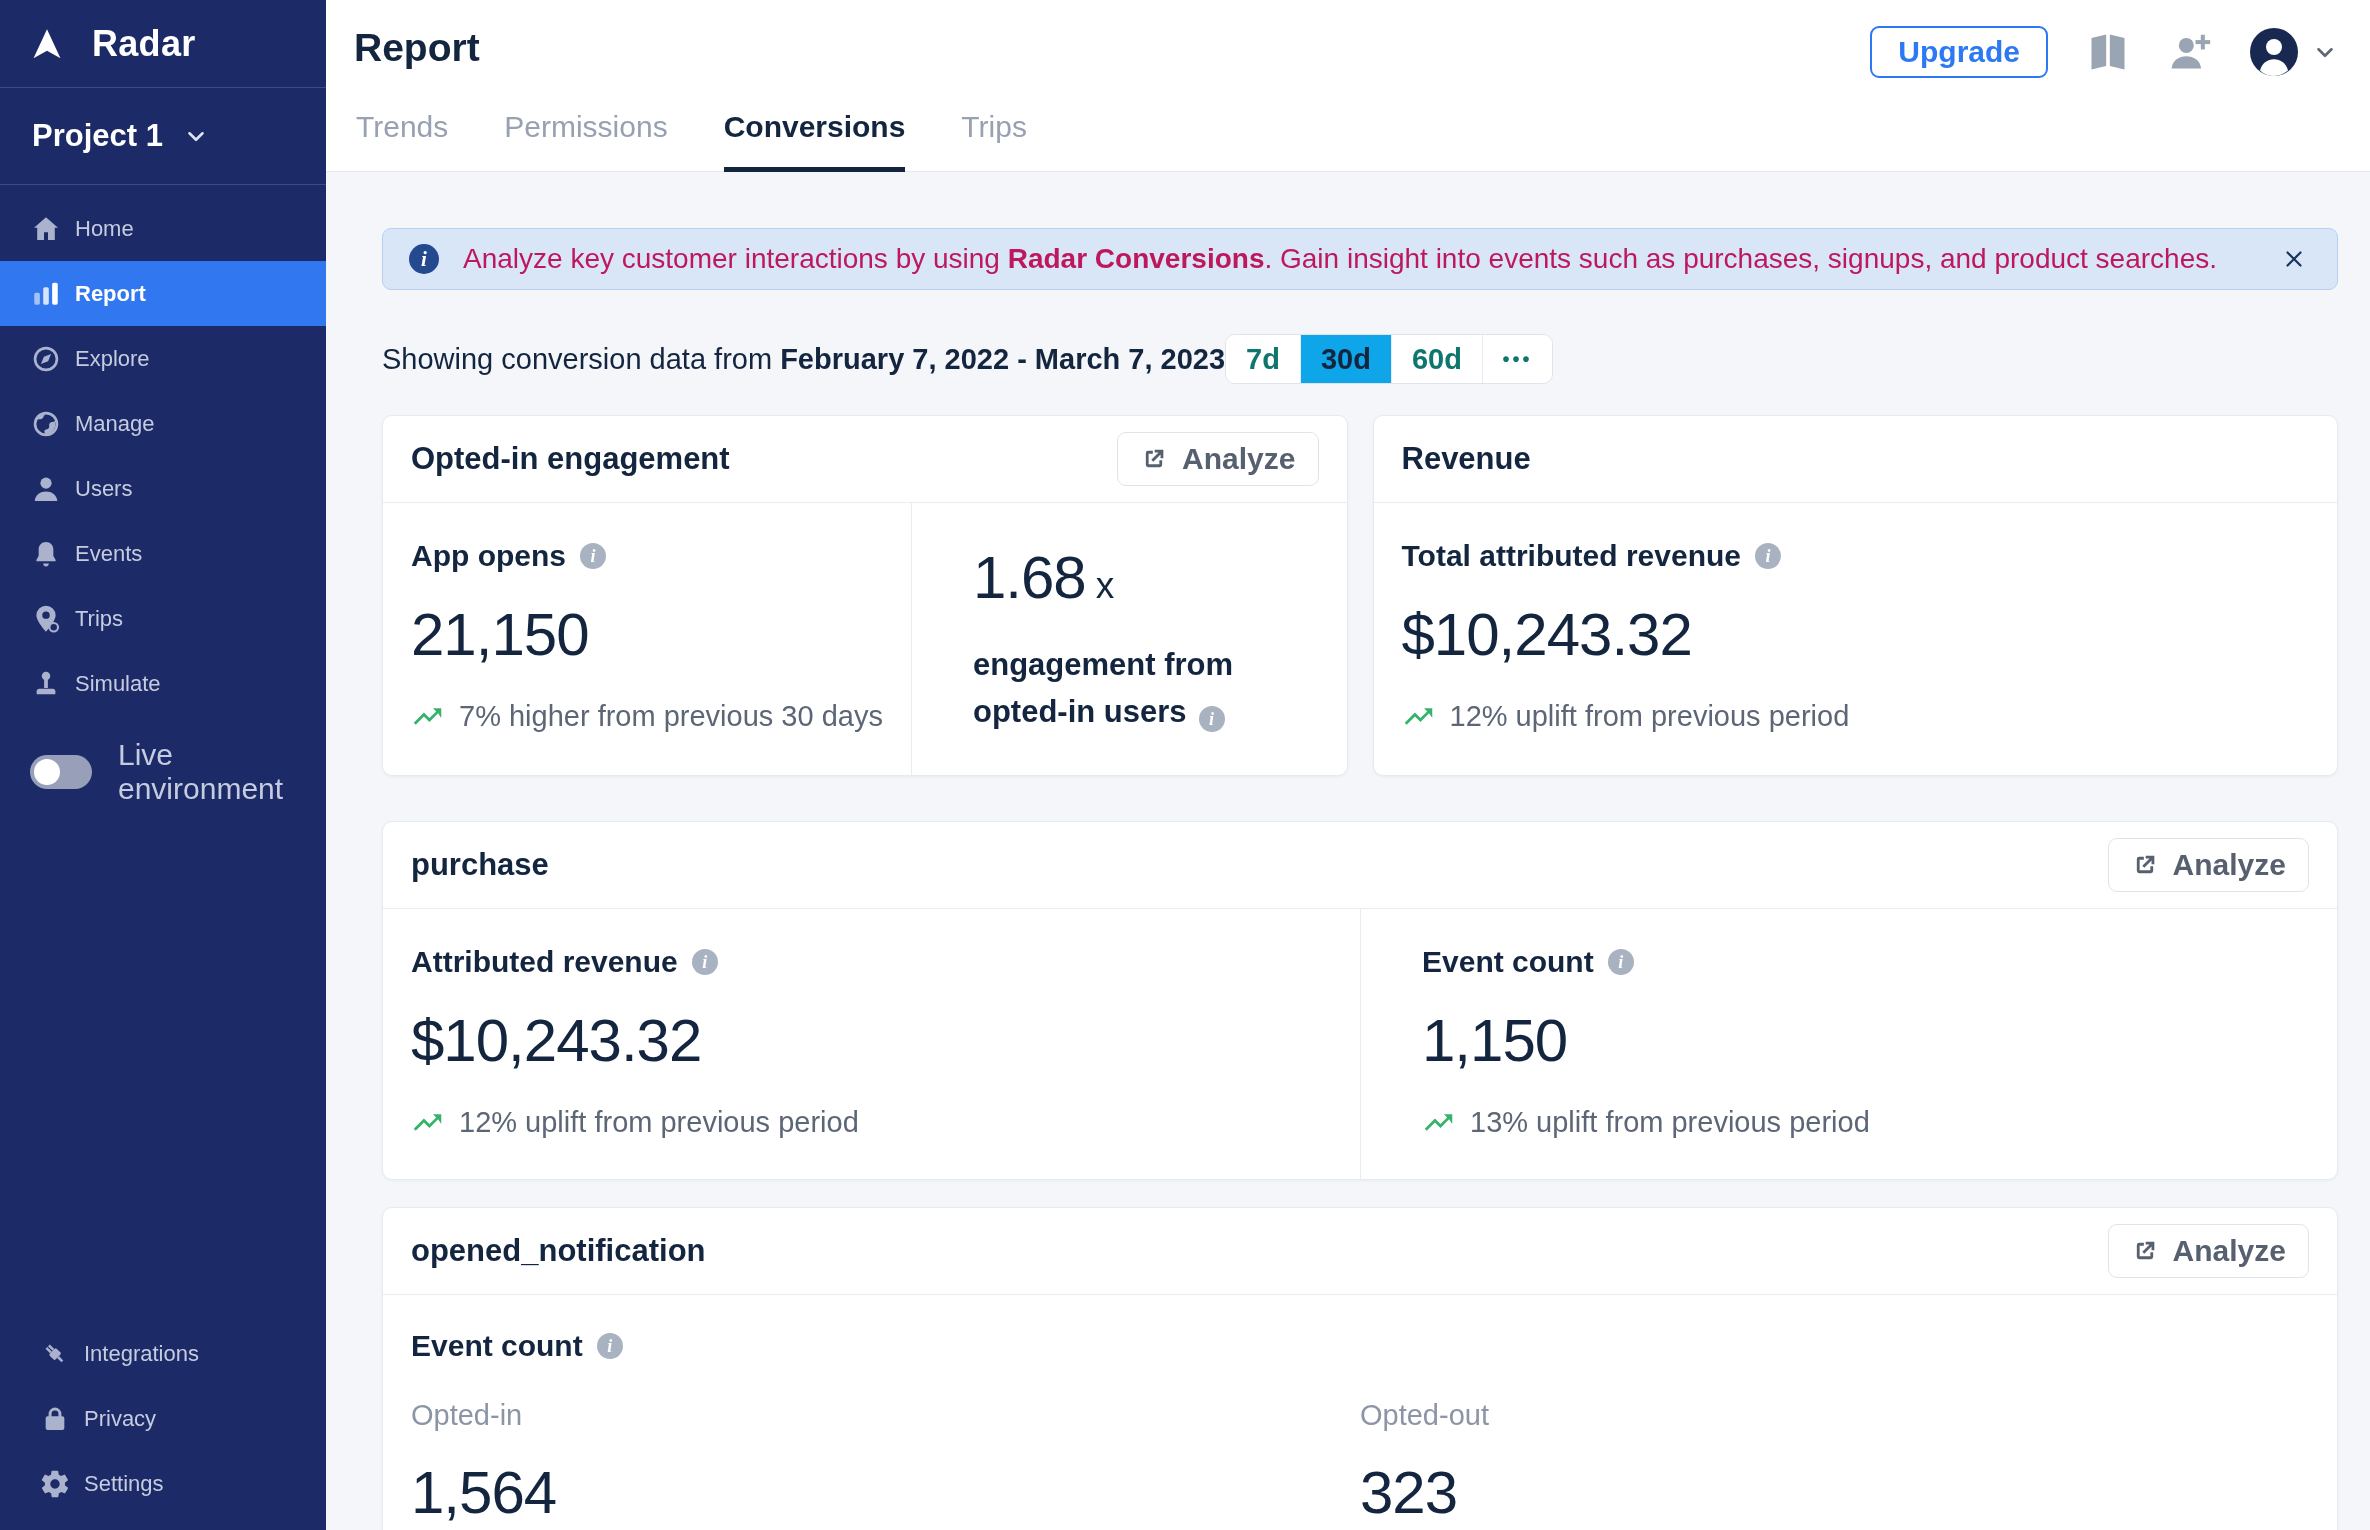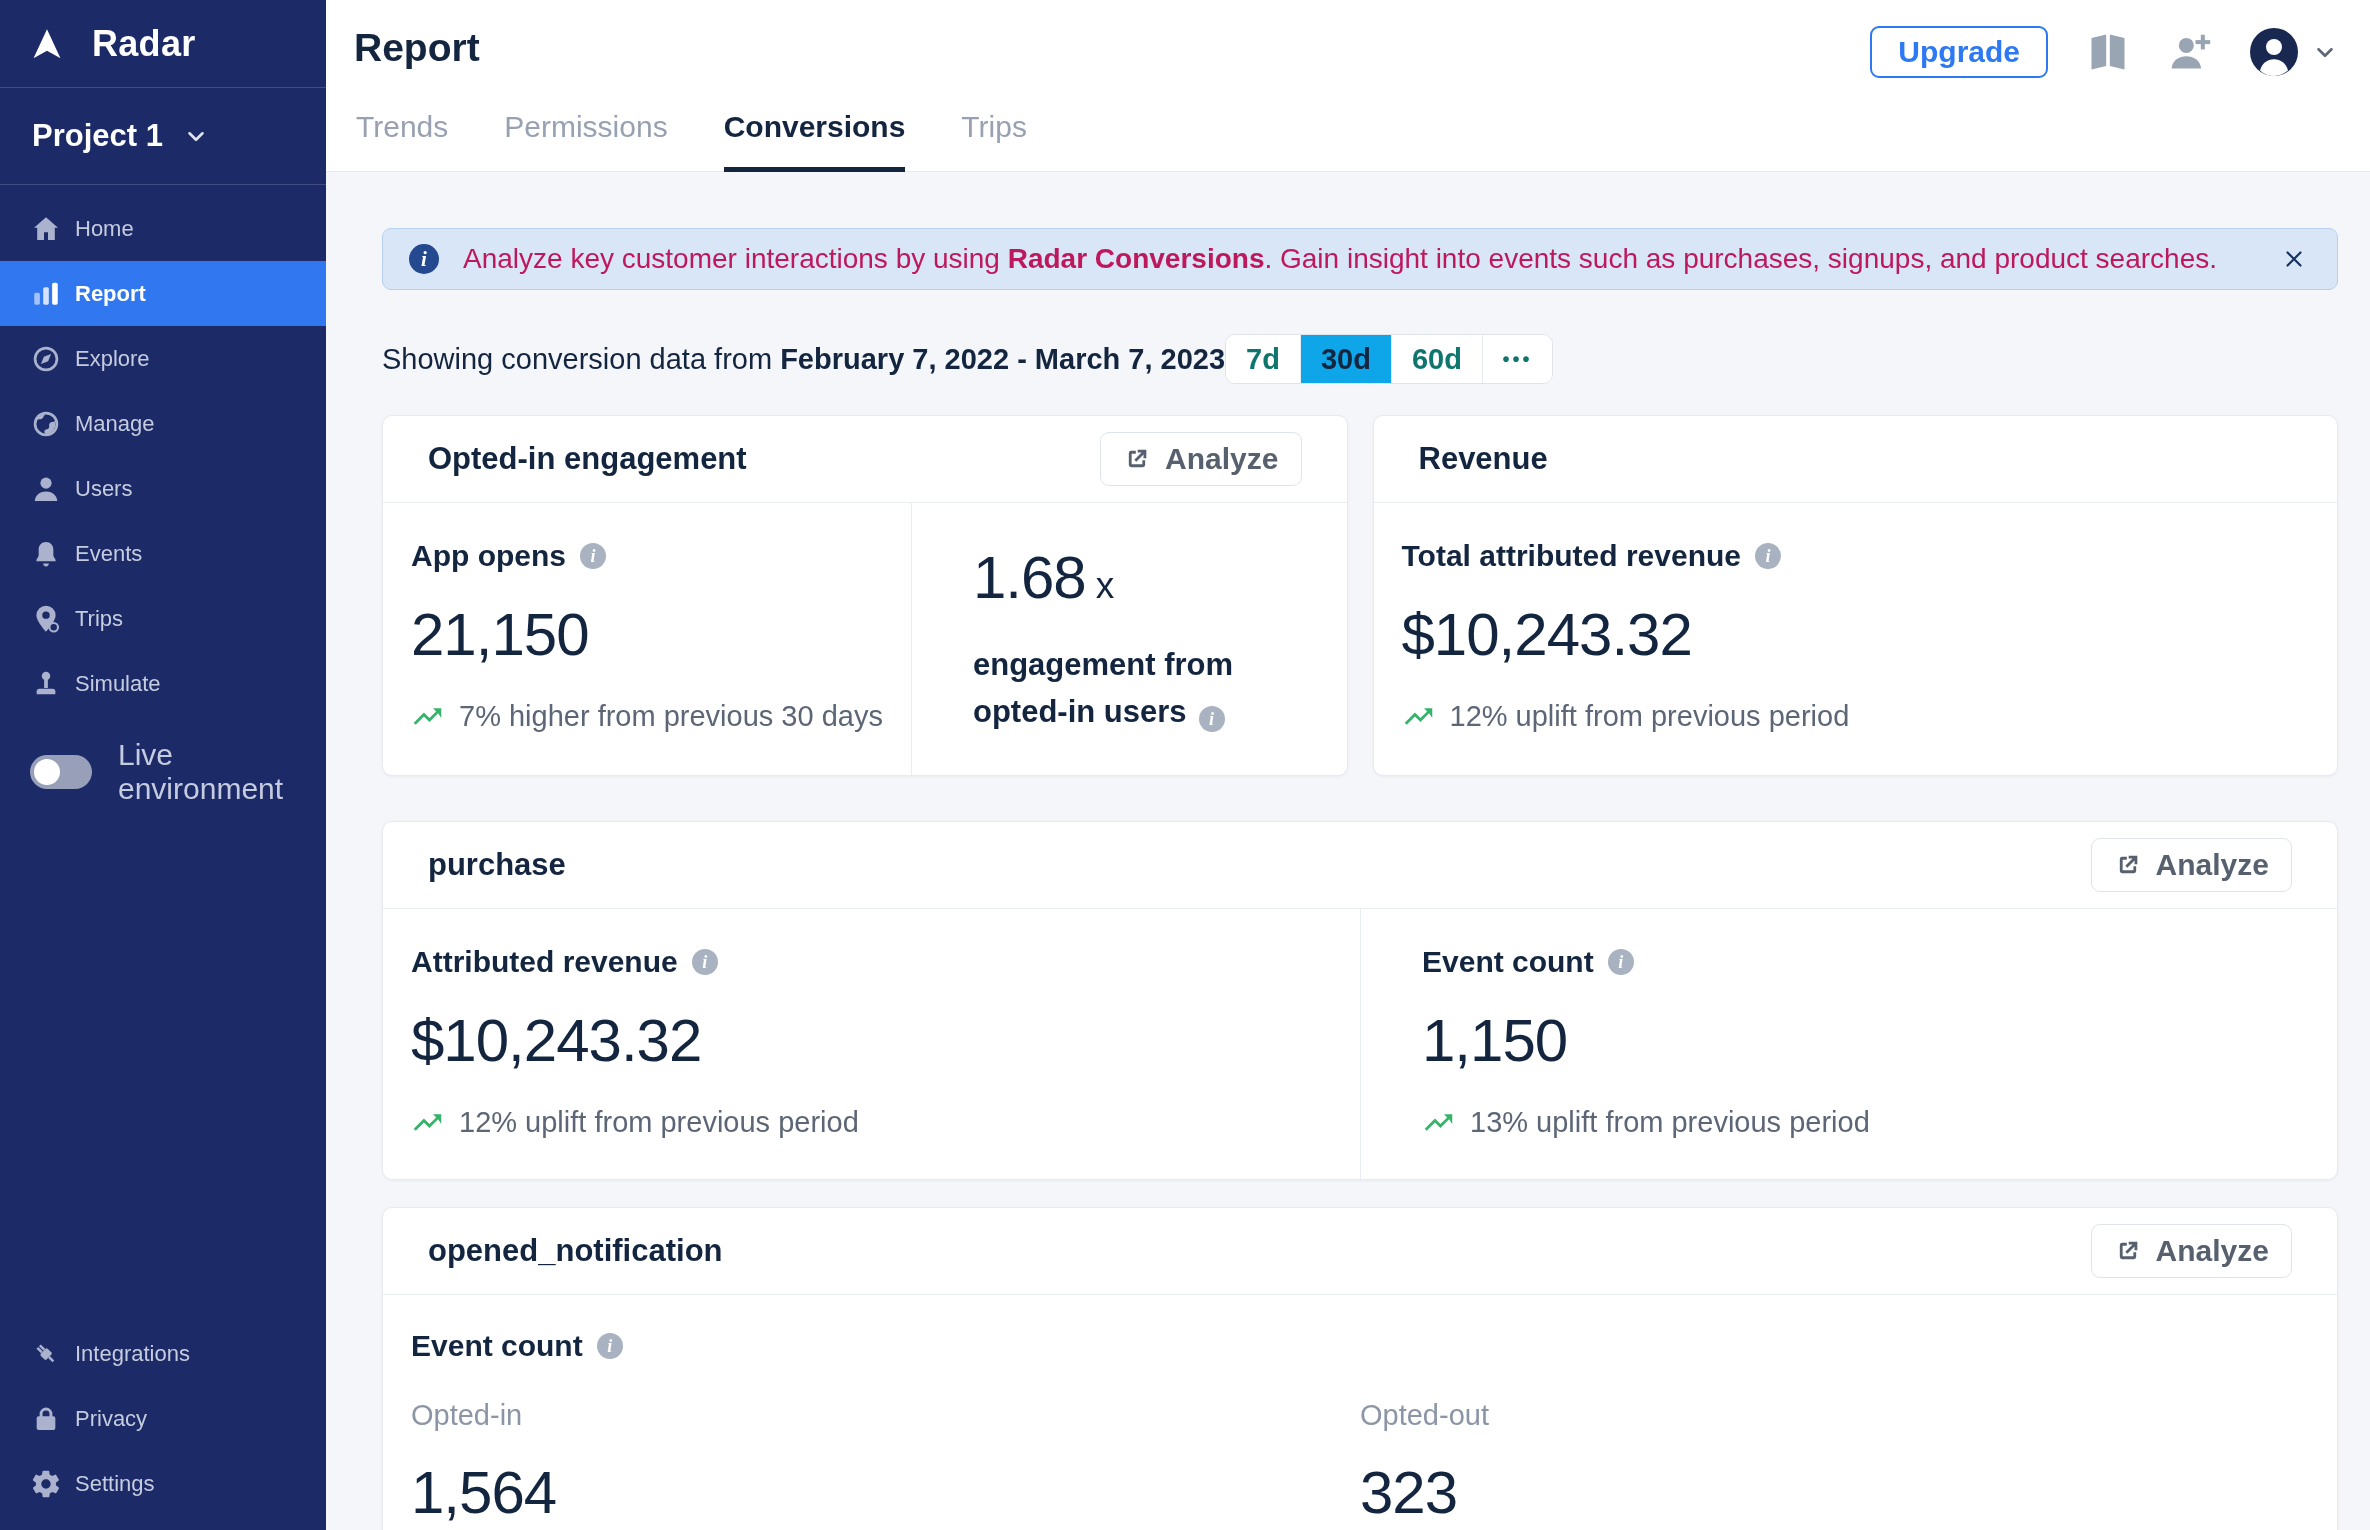--- a/index.html
+++ b/index.html
@@ -27,21 +27,21 @@
     padding:0 30px; font-size:22px; cursor:pointer; }
   .nav-item svg { width:32px; height:32px; fill:#aab2cd; flex:none; }
   .nav-item.active { background:#3178f0; color:#fff; font-weight:700; }
   .nav-item.active svg { fill:#ffffff; }
   .toggle-row { margin-top:23px; height:65px; display:flex; align-items:center;
     gap:26px; padding:0 30px; font-size:30px; }
   .switch { width:62px; height:34px; border-radius:17px; background:#97a0b8;
     position:relative; flex:none; cursor:pointer; }
   .switch .knob { position:absolute; left:4px; top:4px; width:26px; height:26px;
     border-radius:50%; background:#fff; }
-  .nav-bottom { margin-top:auto; padding-bottom:14px; }
+  .nav-bottom { margin-top:auto; padding-bottom:14px;padding-left:9px; }
 
   
   .main { flex:1; display:flex; flex-direction:column; min-width:0; }
   .topbar { background:#fff; padding:26px 32px 0 28px; border-bottom:1px solid #e4e8ef; }
   .title-row { display:flex; align-items:flex-start; justify-content:space-between; }
   .page-title { font-size:39px; font-weight:700; color:#13253f; margin:0; line-height:1.15; }
   .top-actions { display:flex; align-items:center; gap:38px; margin-top:0; }
   .upgrade-btn { height:52px; padding:0 26px; border:2px solid #2d79f3; border-radius:9px;
     color:#2d79f3; font-weight:700; font-size:30px; background:#fff; cursor:pointer;
     font-family:inherit; }
@@ -79,21 +79,21 @@
     justify-content:center; font-size:29px; font-weight:700; color:#0f766e;
     border:none; border-left:1px solid #e7ebf1; background:#fff; cursor:pointer;
     font-family:inherit; }
   .range-btn:first-child { border-left:none; }
   .range-btn.active { background:#0ea5e9; color:#13253f; }
   .range-btn.more { font-size:20px; letter-spacing:3px; padding:0 16px; }
 
   .card { background:#fff; border:1px solid #e6eaf1; border-radius:10px;
     box-shadow:0 1px 3px rgba(23,43,77,.05); }
   .card-head { display:flex; align-items:center; justify-content:space-between;
-    padding:16px 45px; border-bottom:1px solid #e9edf2; min-height:87px; }
+    padding:16px 28px; border-bottom:1px solid #e9edf2; min-height:87px; }
   .card-title { font-size:31px; font-weight:700; color:#13253f; }
   .analyze-btn { display:flex; align-items:center; gap:14px; height:54px; padding:0 22px;
     background:#fff; border:1px solid #dfe4ec; border-radius:9px; font-size:30px;
     font-weight:700; color:#56606e; cursor:pointer; font-family:inherit; flex:none; }
   .analyze-btn svg { width:28px; height:28px; fill:#56606e; }
 
   .row1 { display:flex; gap:25px; }
   .row1 .card { flex:1; min-width:0; }
   .split { display:grid; grid-template-columns:1fr 1fr; }
   .cell { padding:36px 28px 40px; }

